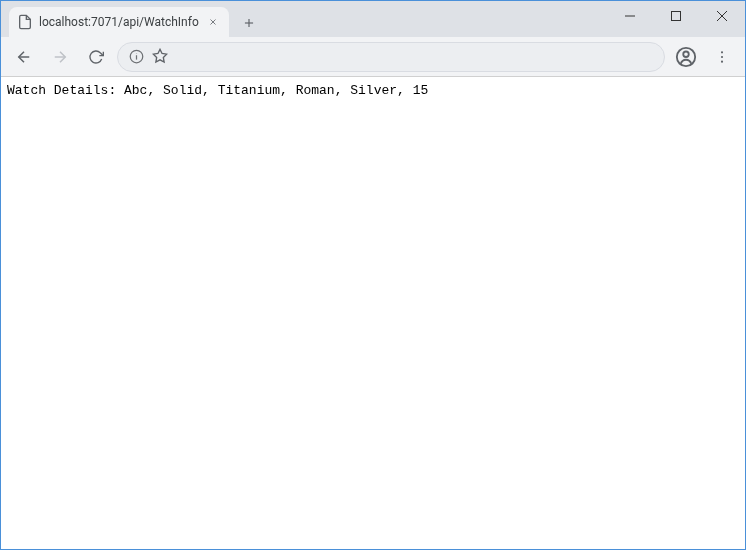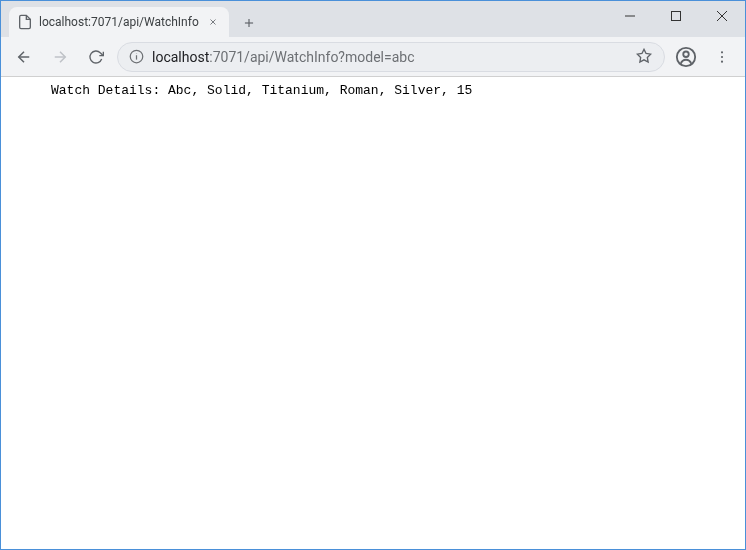--- a/index.html
+++ b/index.html
@@ -114,21 +114,20 @@
       display:flex; align-items:center; justify-content:center;
       color:#5f6368;
     }
     
     .page-content {
       padding: 6px 6px;
       font-family: "Courier New", Courier, monospace;
       font-size: 13px;
       color: #000;
       white-space: pre;
-      margin-left: 44px;
     }
   </style>
 </head>
 <body>
 
 <div class="titlebar">
   <div class="tab-strip">
     <div class="tab">
       <span class="favicon">
         <svg viewBox="0 0 24 24" fill="none" stroke="currentColor" stroke-width="2">
@@ -191,21 +190,20 @@
       </svg>
   </div>
   <div class="omnibox">
     <span class="info-icon">
       <svg viewBox="0 0 24 24" width="15" height="15" fill="none" stroke="currentColor" stroke-width="2">
           <circle cx="12" cy="12" r="10"></circle>
           <line x1="12" y1="10" x2="12" y2="17"></line>
           <line x1="12" y1="7" x2="12" y2="7.5"></line>
         </svg>
     </span>
-    <span class="url"><span class="host">localhost</span><span>:7071/api/WatchInfo?model=abc</span></span>
     <span class="star">
       <svg viewBox="0 0 24 24" width="16" height="16" fill="none" stroke="currentColor" stroke-width="2">
           <polygon points="12 2 15.09 8.26 22 9.27 17 14.14 18.18 21.02 12 17.77 5.82 21.02 7 14.14 2 9.27 8.91 8.26 12 2"></polygon>
         </svg>
     </span>
   </div>
   <div class="profile-btn">
     <svg viewBox="0 0 24 24" width="22" height="22" fill="none" stroke="currentColor" stroke-width="2">
         <circle cx="12" cy="12" r="10"></circle>
         <circle cx="12" cy="9" r="3"></circle>

